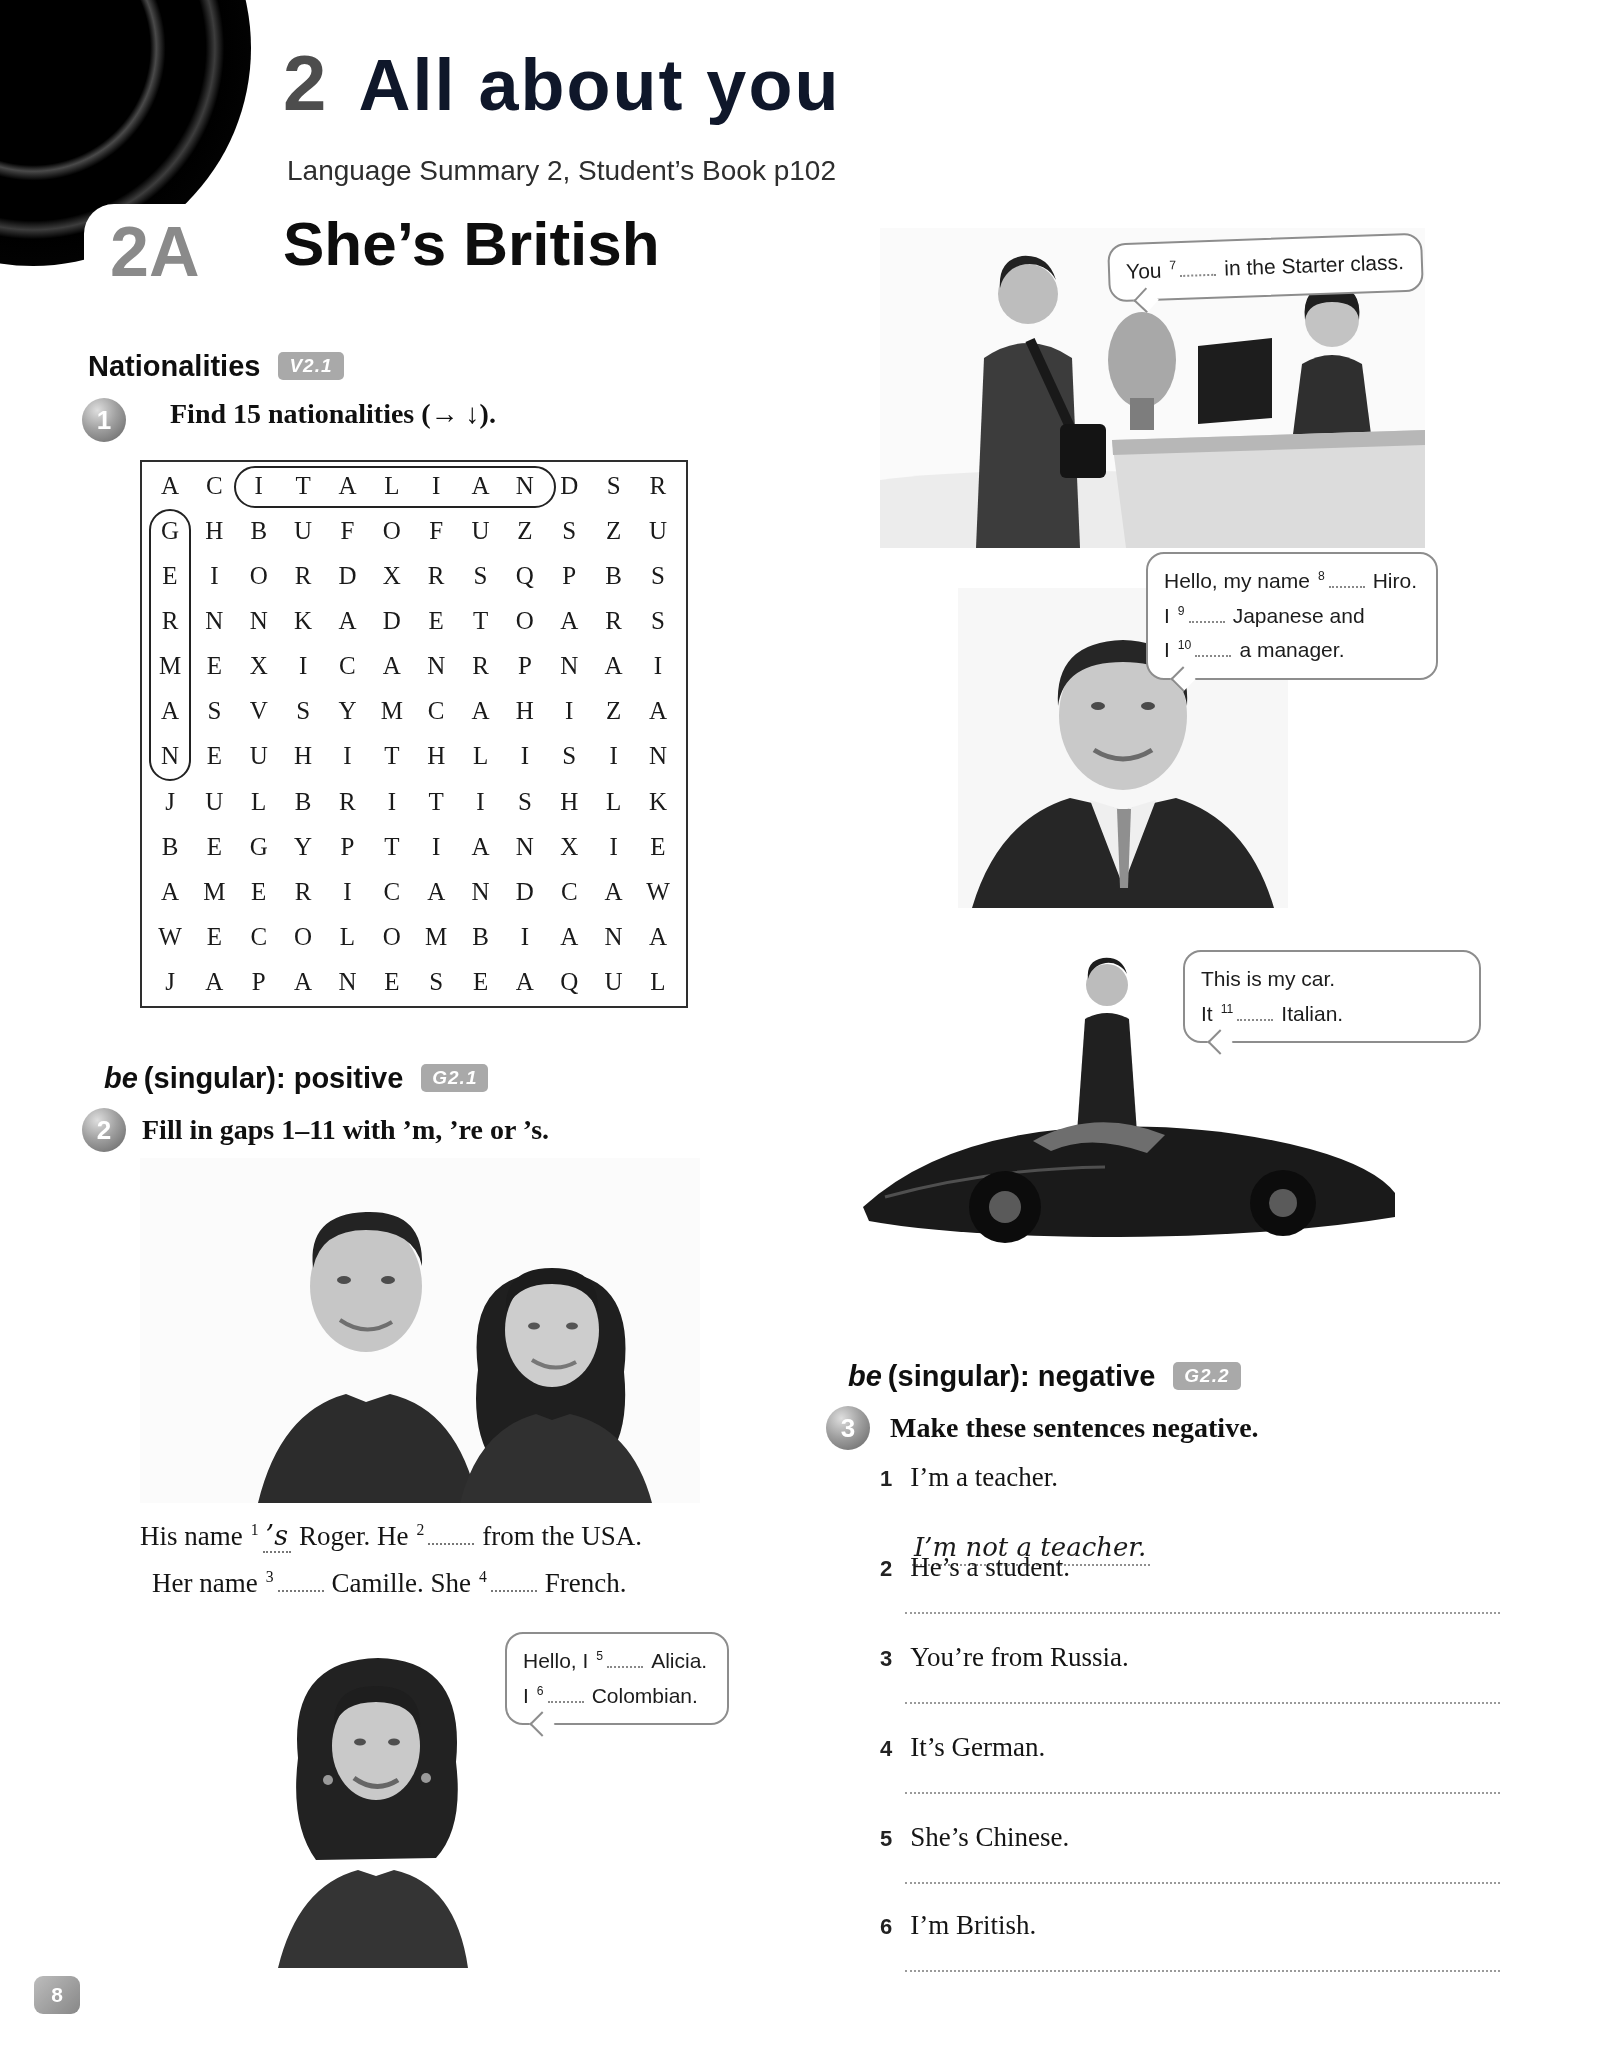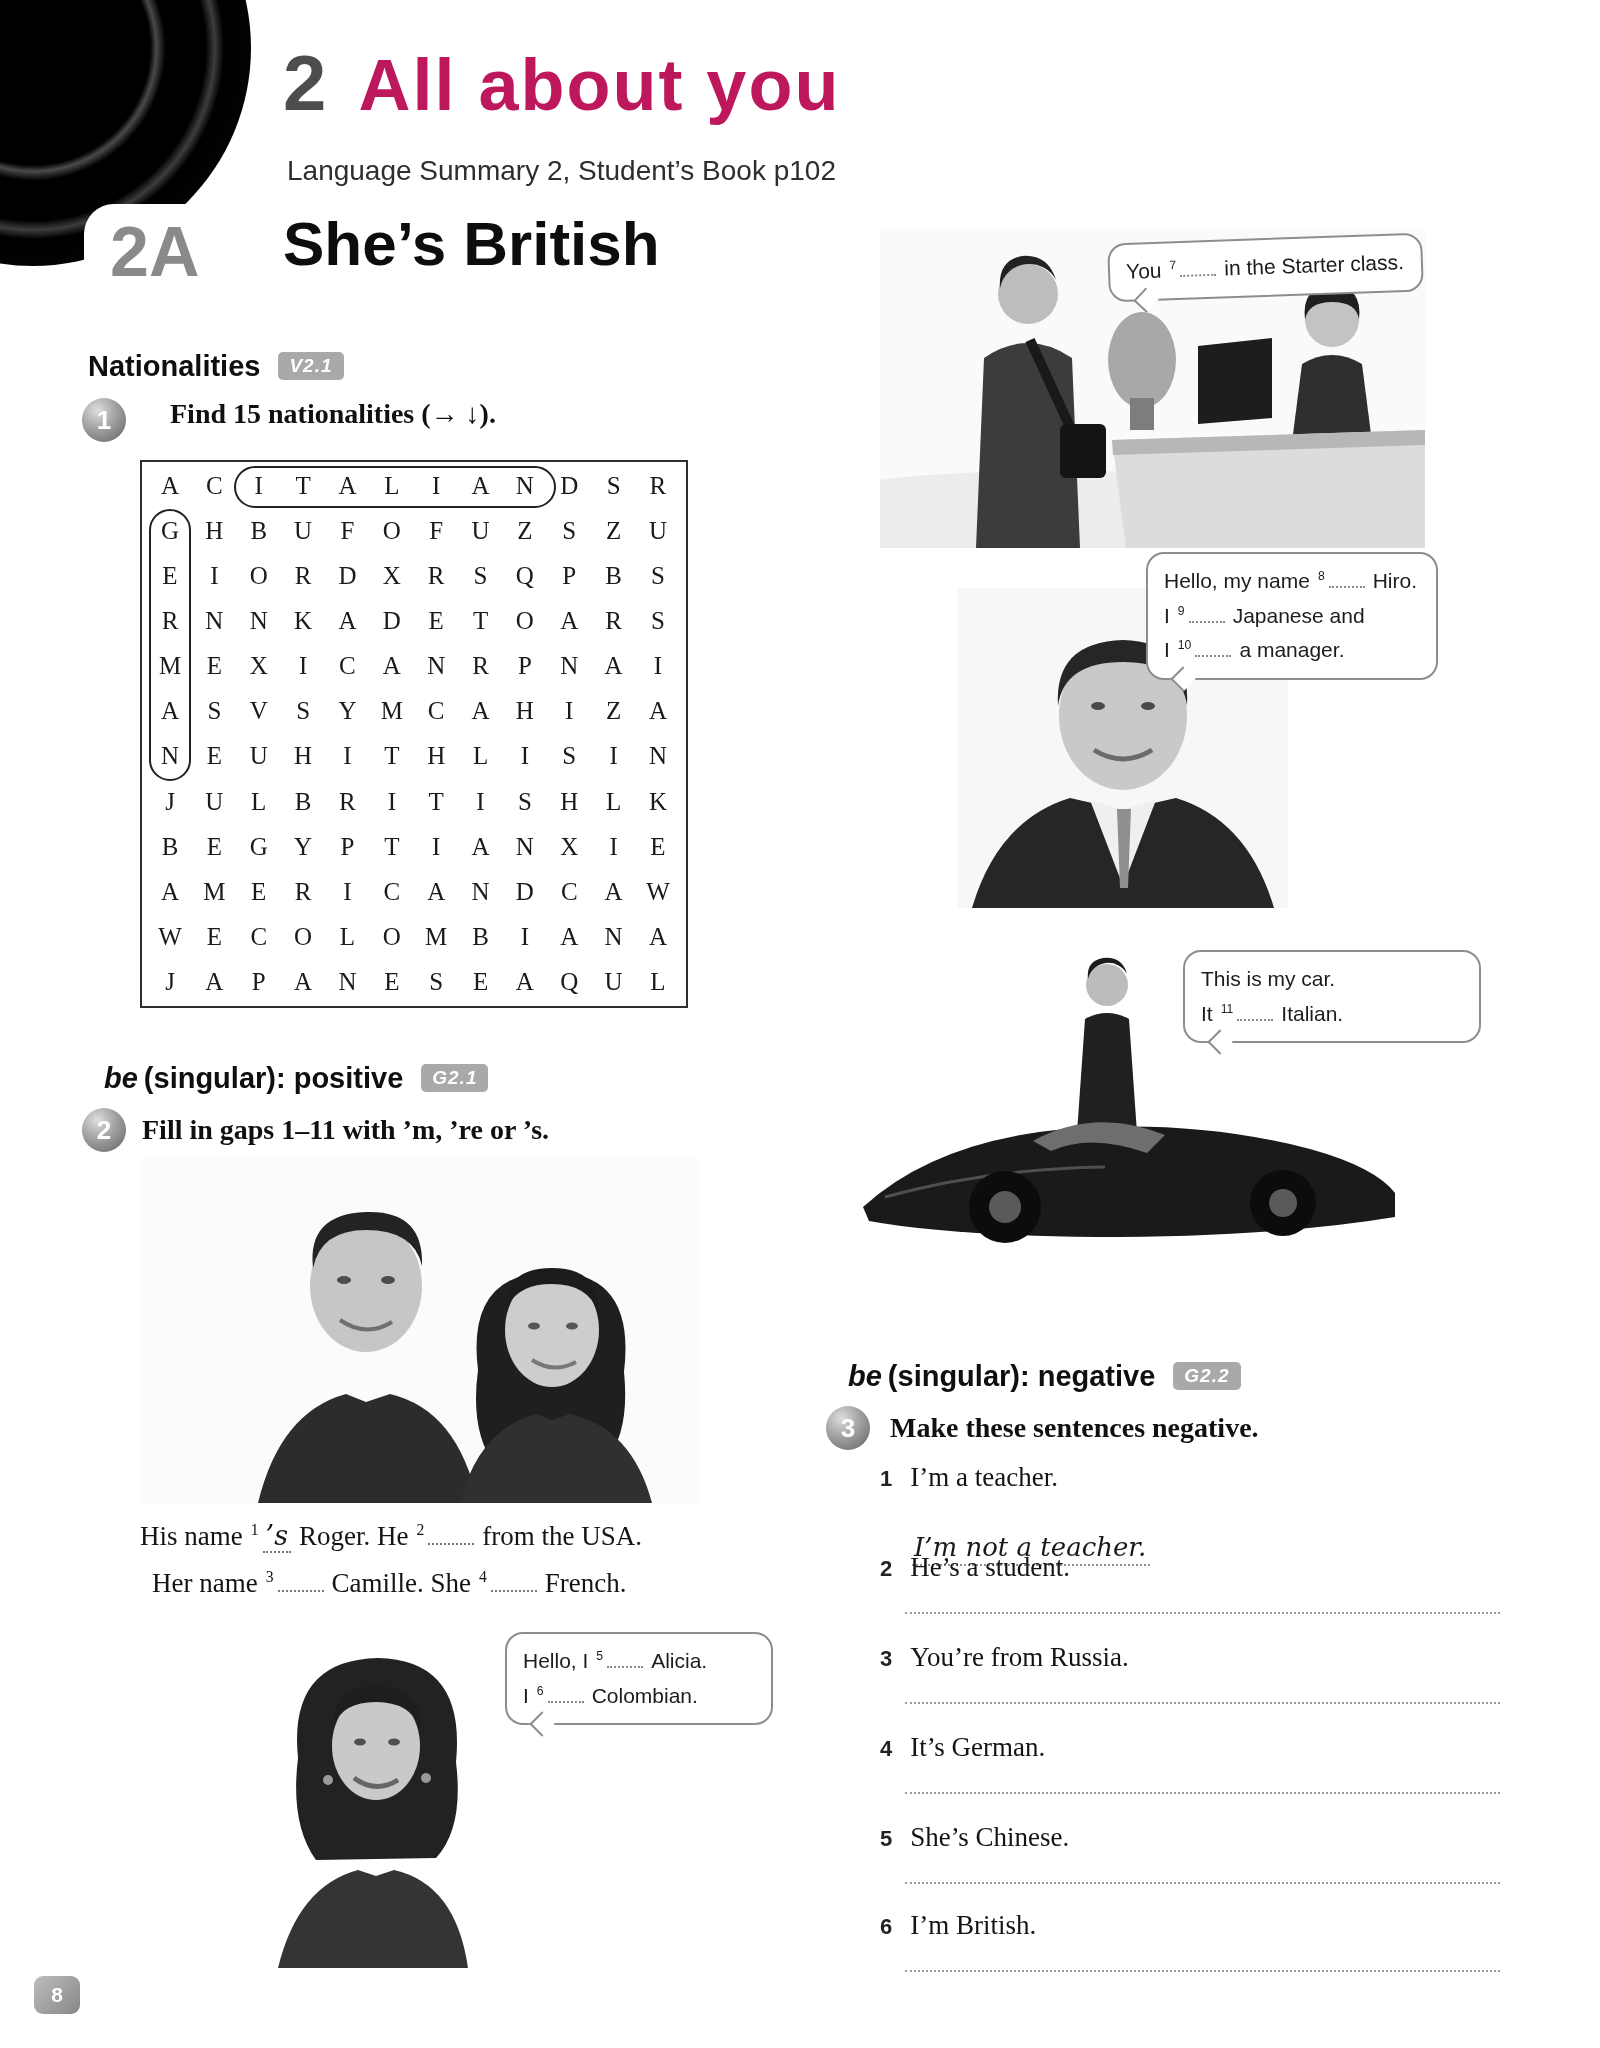--- a/index.html
+++ b/index.html
@@ -14,21 +14,21 @@
     position:absolute; left:-185px; top:-170px; width:436px; height:436px;
     border-radius:50%;
     background:radial-gradient(circle,
       #000 0%, #000 38%, #4a4a4a 40%, #000 43%,
       #000 56%, #3d3d3d 59%, #000 62%, #0b0b0b 100%);
     z-index:0;
   }
 
   .chapter-line { position:absolute; left:283px; top:38px; z-index:2; white-space:nowrap; }
   .ch-num   { font-size:78px; font-weight:bold; color:#4d4d4d; margin-right:30px; letter-spacing:2px; }
-  .ch-title { font-size:72px; font-weight:bold; color:#be185d; letter-spacing:2px; }
+  .ch-title { font-size:72px; font-weight:bold; color:#0f172a; letter-spacing:2px; }
   .ch-subtitle { position:absolute; left:287px; top:155px; font-size:28px; color:#2e2e2e; z-index:2; }
 
   .sec-code {
     position:absolute; left:84px; top:204px; z-index:2;
     background:#fff; border-radius:30px; padding:8px 26px;
     font-size:70px; font-weight:bold; color:#8a8a8a;
   }
   .sec-title { position:absolute; left:283px; top:208px; font-size:62px; font-weight:bold; color:#0d0d0d; z-index:2; }
 
   .sub-head { position:absolute; font-size:29px; font-weight:bold; color:#0f0f0f; white-space:nowrap; z-index:2; }
@@ -397,21 +397,21 @@
   <ellipse cx="114" cy="128" rx="44" ry="54" fill="#c9c9c9"></ellipse>
   <path d="M72 108 q-2 -40 42 -40 q46 0 44 42 q-10 -26 -44 -26 q-34 0 -42 24z" fill="#1e1e1e"></path>
   <ellipse cx="98" cy="124" rx="6" ry="3.5" fill="#4f4f4f"></ellipse>
   <ellipse cx="132" cy="124" rx="6" ry="3.5" fill="#4f4f4f"></ellipse>
   <path d="M92 160 q22 16 44 2" stroke="#666" stroke-width="5" fill="none"></path>
   <circle cx="66" cy="162" r="5" fill="#9a9a9a"></circle>
   <circle cx="164" cy="160" r="5" fill="#9a9a9a"></circle>
   <path d="M16 350 Q36 268 96 252 L114 258 L132 252 Q194 266 206 350 Z" fill="#343434"></path>
 </svg>
 
-<div class="bubble" style="left:505px; top:1632px; width:268px;">
+<div class="bubble" style="left:505px; top:1632px; width:224px;">
   <div class="line"><span class="seg-text">Hello, I</span><span class="seg-sup">5</span><span class="seg-blank"></span><span class="seg-text">Alicia.</span></div>
   <div class="line"><span class="seg-text">I</span><span class="seg-sup">6</span><span class="seg-blank"></span><span class="seg-text">Colombian.</span></div>
 </div>
 
 <div class="sub-head" style="left:848px; top:1360px;">
   <span class="it">be</span><span>(singular): negative</span><span class="badge">G2.2</span>
 </div>
 <div class="ex-circle" style="left:826px; top:1406px;">3</div>
 <div class="instruction" style="left:890px; top:1412px;">Make these sentences negative.</div>
 

